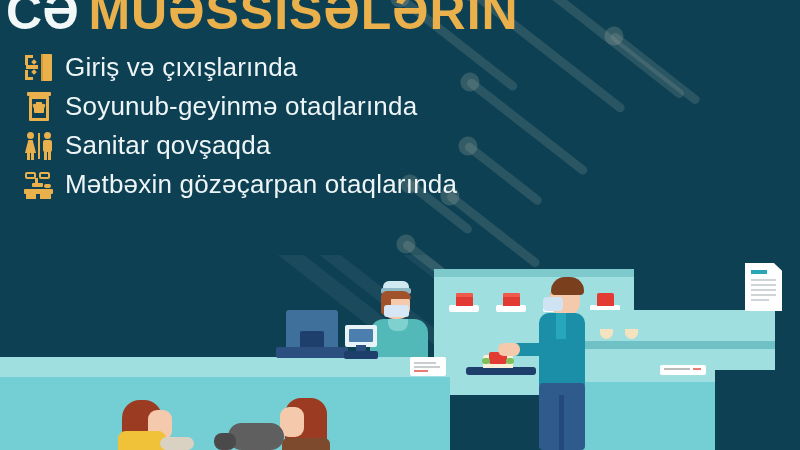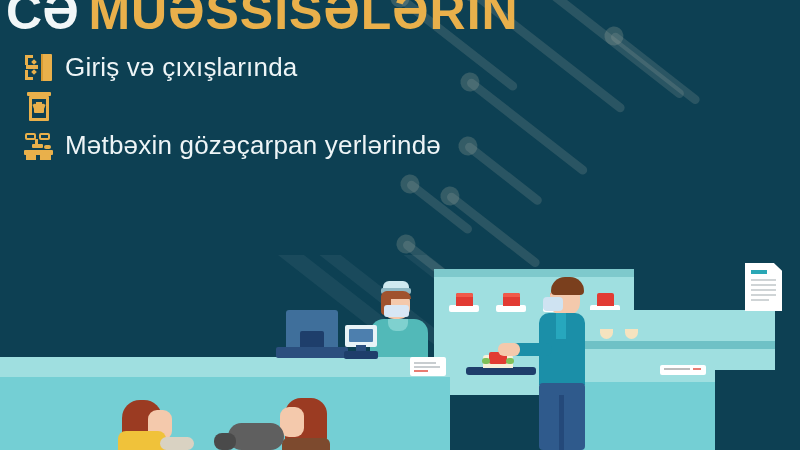--- a/index.html
+++ b/index.html
@@ -81,37 +81,55 @@
     <div class="row">
       <span class="ico">
         <span class="g" style="left:3px;top:0px;width:24px;height:4px;border-radius:1px;"></span>
         <span class="g" style="left:5px;top:4px;width:20px;height:25px;border-radius:1px;"></span>
         <span class="abs" style="left:8px;top:7px;width:14px;height:19px;background:#0d4053;"></span>
         <span class="g" style="left:12px;top:10px;width:6px;height:4px;"></span>
         <span class="g" style="left:10px;top:12px;width:10px;height:9px;border-radius:1px;"></span>
         <span class="g" style="left:9px;top:12px;width:3px;height:4px;transform:rotate(-20deg);"></span>
         <span class="g" style="left:18px;top:12px;width:3px;height:4px;transform:rotate(20deg);"></span>
       </span>
-    </div>
-
+      <span class="rtxt">Soyunub-geyinmə otaqlarında</span>
+    </div>
+
+    <div class="row">
+      <span class="ico">
+
+        <span class="g" style="left:3px;top:1px;width:7px;height:7px;border-radius:50%;"></span>
+        <span class="g" style="left:1px;top:9px;width:11px;height:13px;clip-path:polygon(30% 0,70% 0,100% 100%,0 100%);"></span>
+        <span class="g" style="left:3px;top:21px;width:3px;height:8px;"></span>
+        <span class="g" style="left:7px;top:21px;width:3px;height:8px;"></span>
+
+        <span class="g" style="left:14px;top:2px;width:2px;height:26px;"></span>
+
+        <span class="g" style="left:20px;top:1px;width:7px;height:7px;border-radius:50%;"></span>
+        <span class="g" style="left:19px;top:9px;width:9px;height:12px;border-radius:2px;"></span>
+        <span class="g" style="left:20px;top:20px;width:3px;height:9px;"></span>
+        <span class="g" style="left:24px;top:20px;width:3px;height:9px;"></span>
+      </span>
+      <span class="rtxt">Sanitar qovşaqda</span>
+    </div>
 
     <div class="row">
       <span class="ico">
         <span class="g" style="left:1px;top:2px;width:11px;height:7px;border-radius:2px;"></span>
         <span class="abs" style="left:3px;top:4px;width:7px;height:3px;background:#0d4053;"></span>
         <span class="g" style="left:15px;top:2px;width:11px;height:7px;border-radius:2px;"></span>
         <span class="abs" style="left:17px;top:4px;width:7px;height:3px;background:#0d4053;"></span>
         <span class="g" style="left:11px;top:8px;width:3px;height:5px;"></span>
         <span class="g" style="left:8px;top:13px;width:11px;height:4px;border-radius:1px;"></span>
         <span class="g" style="left:0px;top:19px;width:29px;height:5px;border-radius:1px;"></span>
         <span class="g" style="left:2px;top:24px;width:10px;height:5px;"></span>
         <span class="g" style="left:16px;top:24px;width:11px;height:5px;"></span>
         <span class="g" style="left:20px;top:14px;width:7px;height:4px;border-radius:2px;"></span>
       </span>
-      <span class="rtxt">Mətbəxin gözəçarpan yerlərində</span>
+      <span class="rtxt">Mətbəxin gözəçarpan otaqlarında</span>
     </div>
 
   </div>
 
   <div class="scene">
 
     <div class="sh" style="left:250px;top:-40px;width:210px;height:16px;"></div>
     <div class="sh" style="left:300px;top:-30px;width:230px;height:13px;"></div>
     <div class="sh" style="left:360px;top:-50px;width:180px;height:14px;"></div>
 

